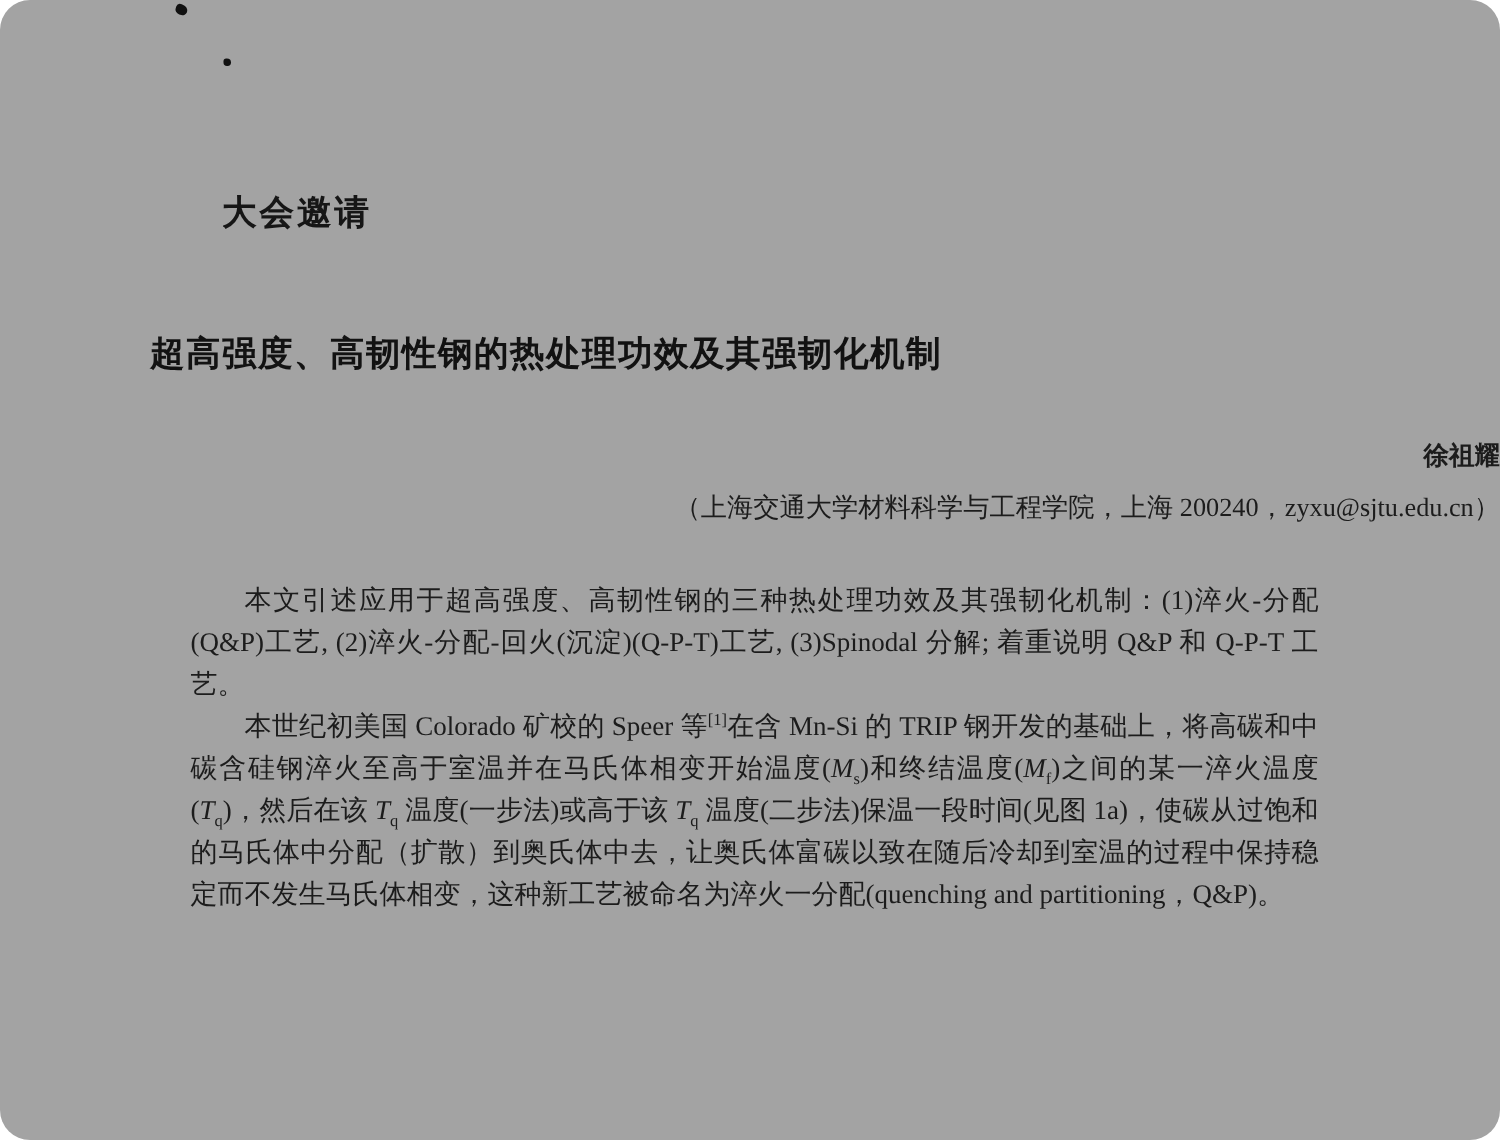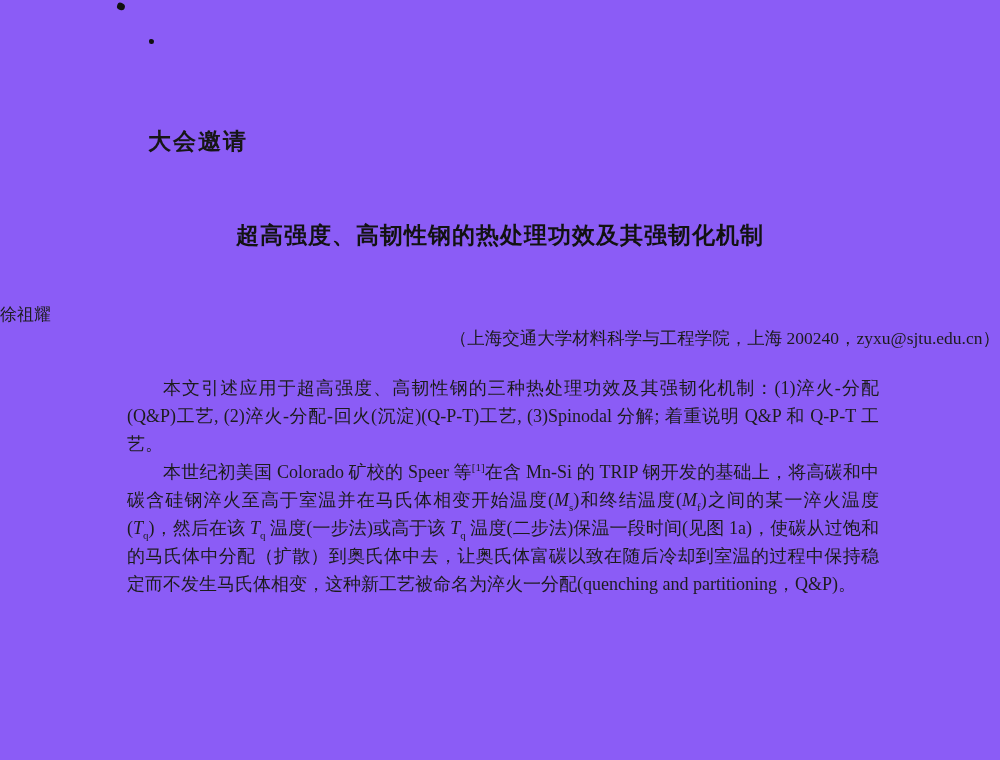--- a/index.html
+++ b/index.html
@@ -4,24 +4,25 @@
 <style>
   html, body {
     margin: 0;
     padding: 0;
     background: #ffffff;
   }
   .page {
     position: relative;
     width: 1000px;
     height: 760px;
-    background: #8b5cf6;
+    background: #a3a3a3;
     overflow: hidden;
     font-family: "Liberation Serif", "DejaVu Serif", serif;
     color: #1c1c1c;
+    border-radius: 20px;
   }
   .speck {
     position: absolute;
     background: #111;
     border-radius: 40% 60% 50% 50%;
   }
   .speck-1 { left: 117px; top: 3px;  width: 8px; height: 7px; transform: rotate(20deg); }
   .speck-2 { left: 149px; top: 39px; width: 5px; height: 5px; }
   .session-label {
     position: absolute;
@@ -32,47 +33,46 @@
     font-weight: 600;
     letter-spacing: 2px;
     color: #161616;
   }
   .title {
     position: absolute;
     left: 100px;
     right: 100px;
     top: 220px;
     margin: 0;
-    text-align: center;
     font-size: 23px;
     font-weight: 700;
     letter-spacing: 1px;
     color: #121212;
   }
   .author {
     position: absolute;
     left: 0;
     right: 0;
-    top: 303px;
-    text-align: left;
+    top: 292px;
+    text-align: right;
     font-size: 17px;
-    font-weight: 400;
+    font-weight: 700;
   }
   .affiliation {
     position: absolute;
     left: 0;
     right: 0;
     top: 326px;
     text-align: right;
     font-size: 17.5px;
   }
   .body-text {
     position: absolute;
     left: 127px;
-    top: 374px;
+    top: 386px;
     width: 752px;
     font-size: 18px;
     line-height: 28px;
     text-align: justify;
   }
   .body-text p {
     margin: 0;
     text-indent: 2em;
   }
   .body-text sup {

